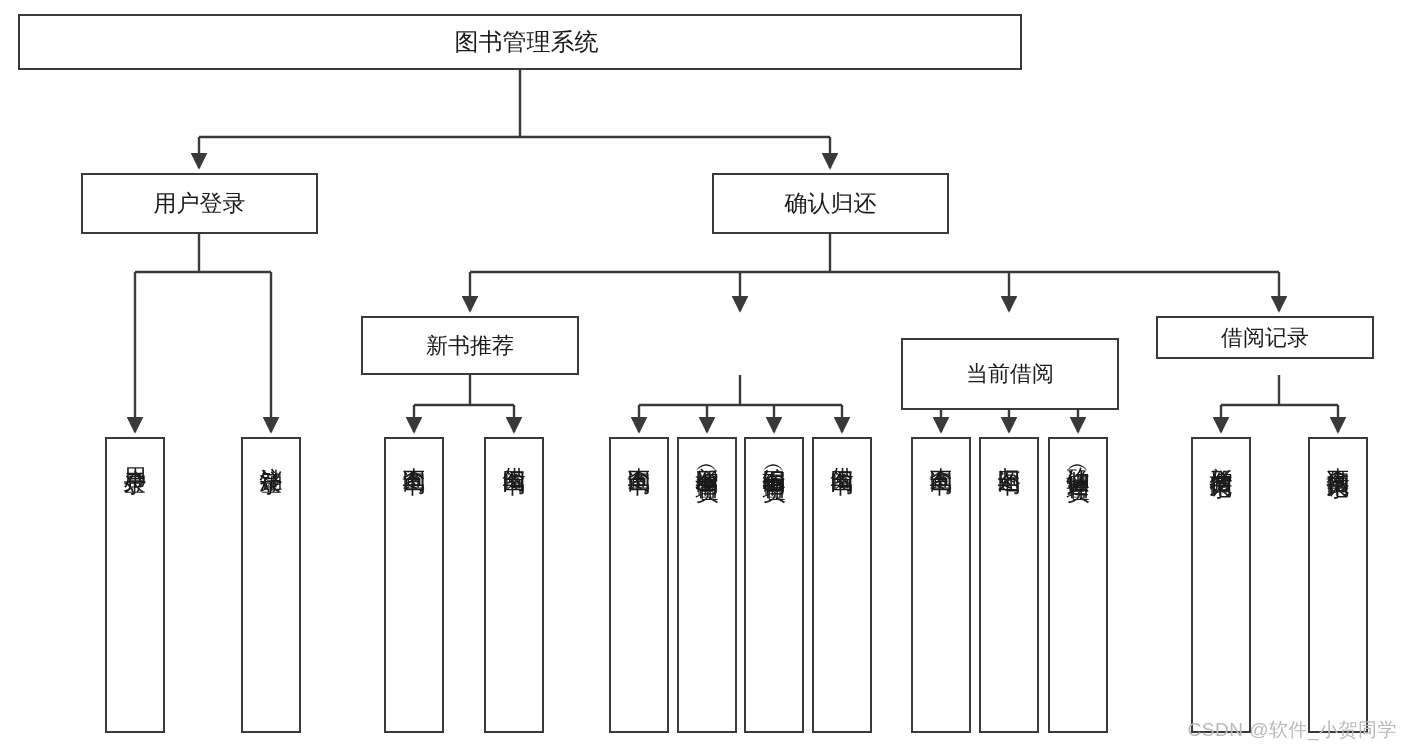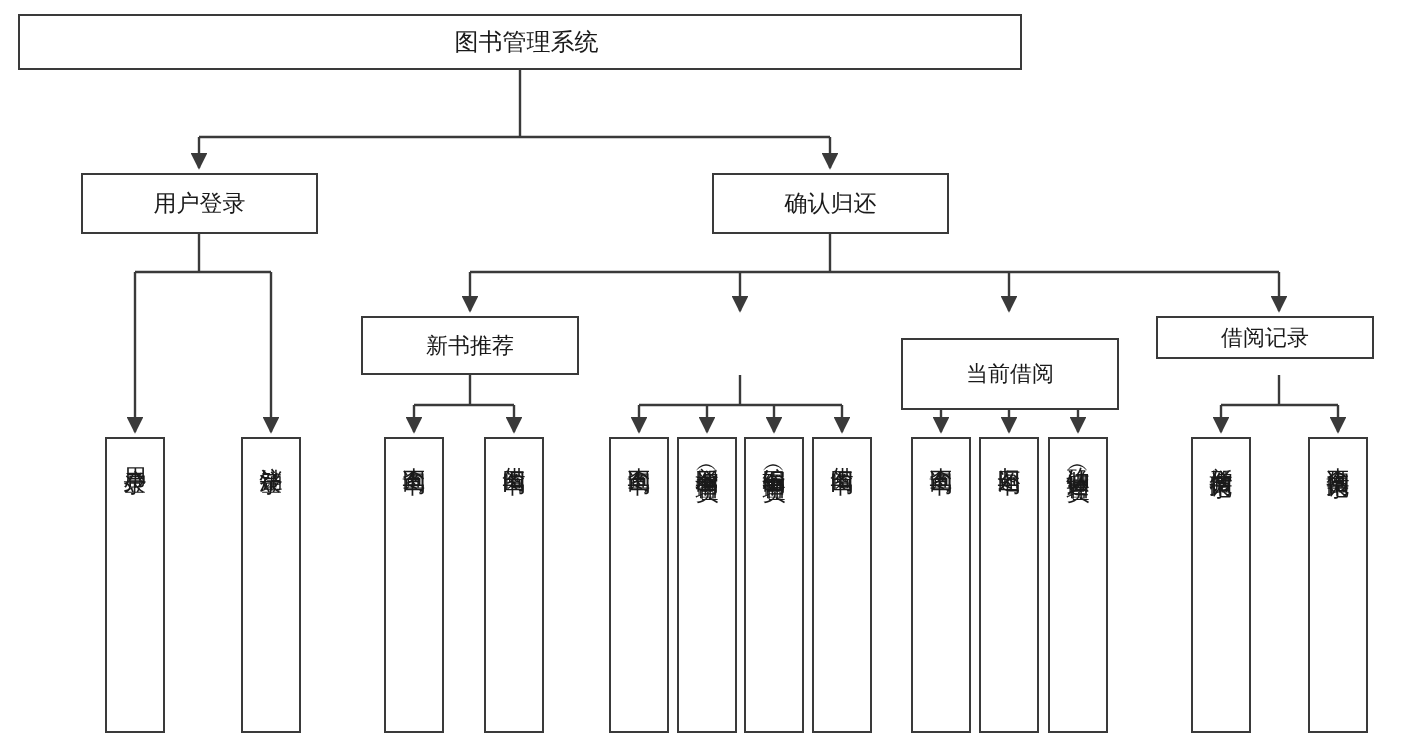--- a/index.html
+++ b/index.html
@@ -191,13 +191,14 @@
     <span class="node-label">确认归还（管理员）</span>
   </div>
 
   <div class="node node-leaf" style="left:1191px; top:437px; width:60px; height:296px;">
     <span class="node-label">新增借阅记录</span>
   </div>
   <div class="node node-leaf" style="left:1308px; top:437px; width:60px; height:296px;">
     <span class="node-label">查询借阅记录</span>
   </div>
 
+  <div id="watermark">CSDN @软件_小贺同学</div>
 </div>
 
 </body></html>

